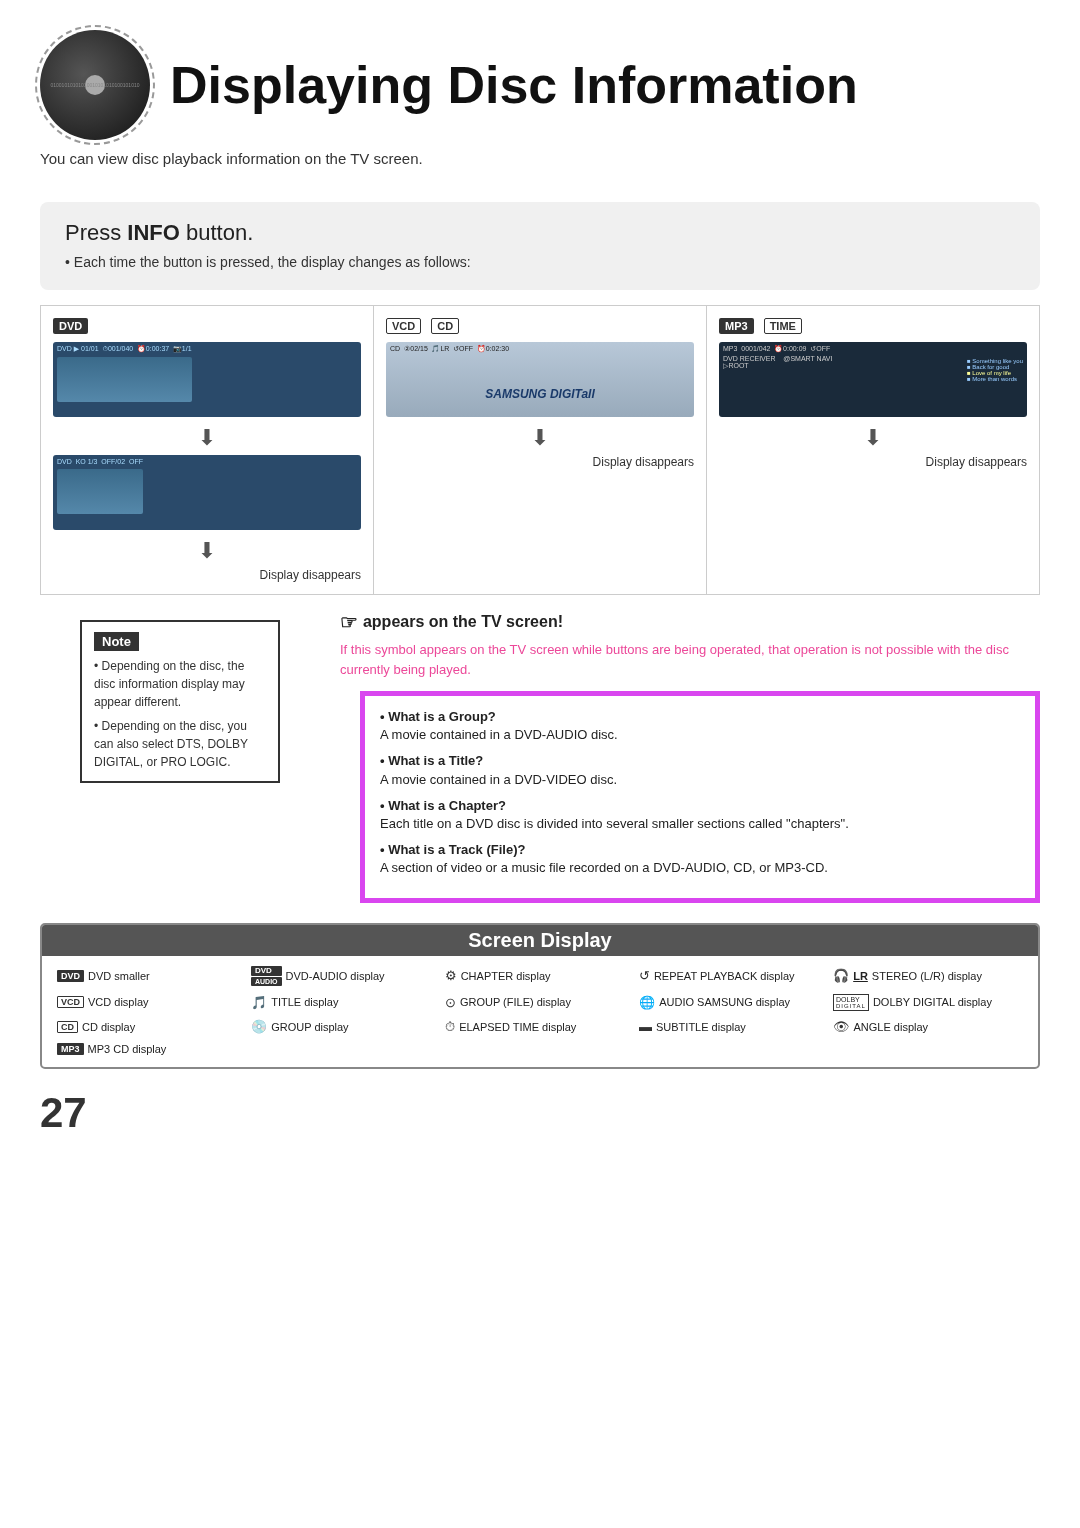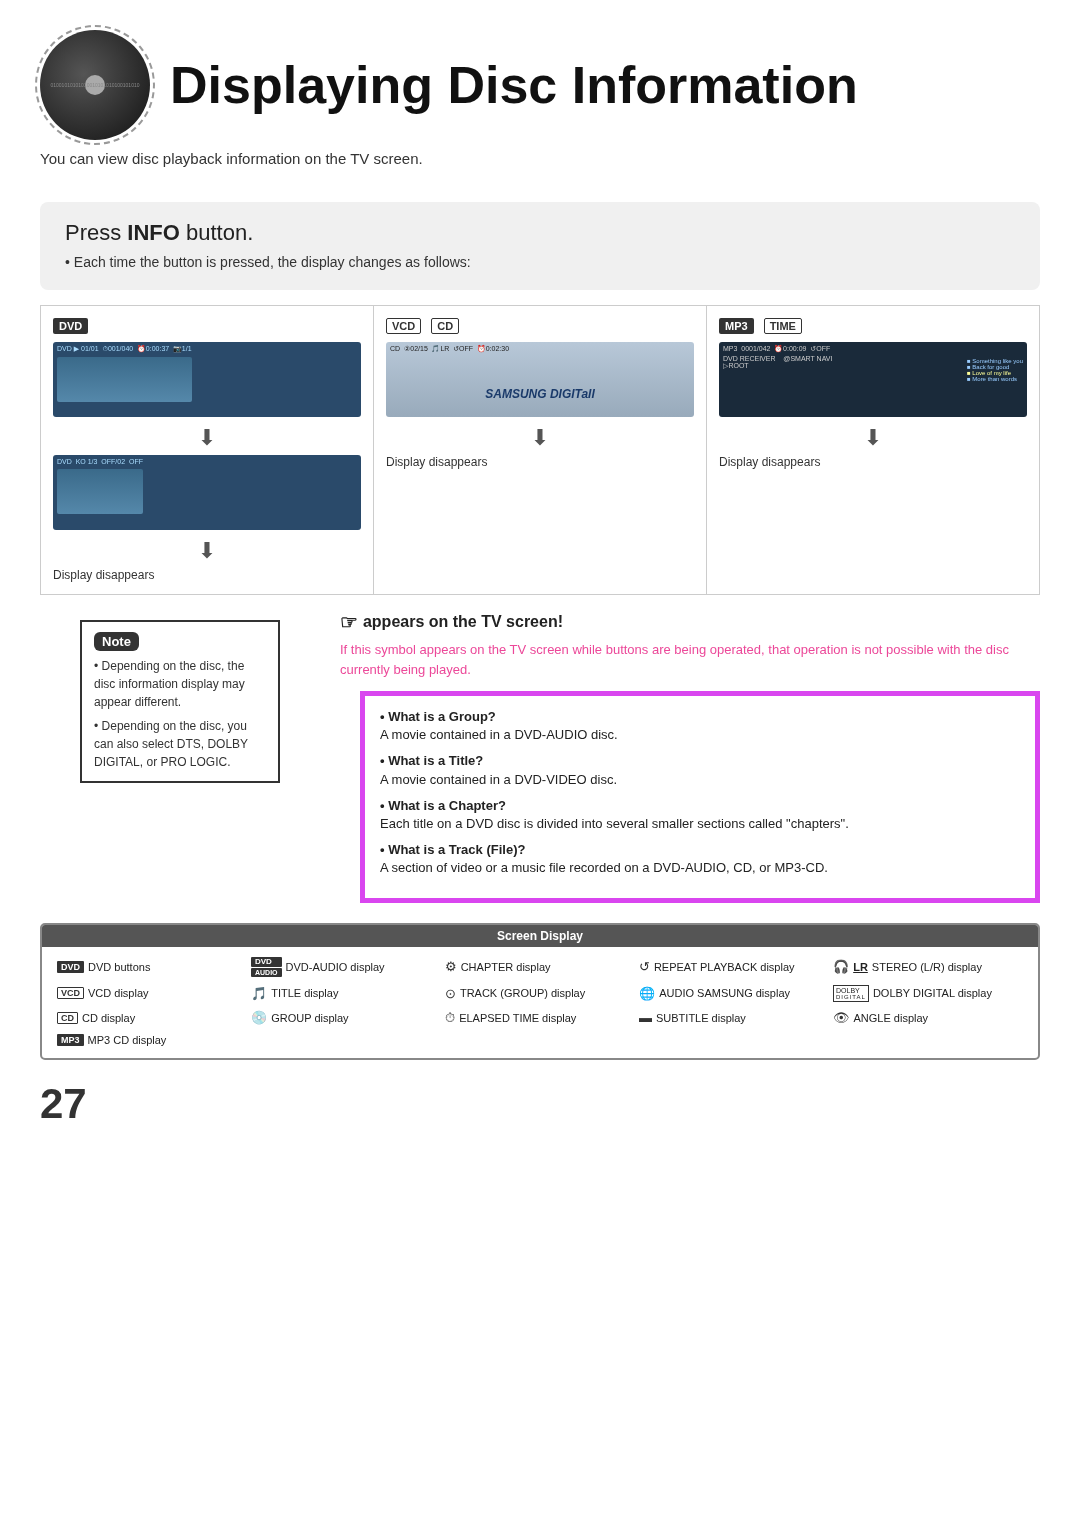--- a/index.html
+++ b/index.html
@@ -174,21 +174,21 @@
       background: #2a4a6a;
       height: 75px;
       border-radius: 3px;
       position: relative;
       overflow: hidden;
       margin-bottom: 8px;
     }
     .display-disappears {
       font-size: 12px;
       color: #333;
-      text-align: left;
+      text-align: right;
     }
 
     
     .panel-screen-mp3 {
       background: #1a2a3a;
       height: 75px;
       border-radius: 3px;
       position: relative;
       overflow: hidden;
       margin-bottom: 8px;
@@ -247,38 +247,37 @@
       max-width: 280px;
     }
     .note-header {
       background: #333;
       color: #fff;
       font-weight: bold;
       font-size: 13px;
       padding: 2px 8px;
       display: inline-block;
       margin-bottom: 6px;
-      border-radius: 6px;
     }
     .note-text {
       font-size: 12px;
       color: #333;
       line-height: 1.5;
     }
 
     
     .screen-display-section {
       margin: 20px 40px 10px 40px;
       border: 2px solid #888;
       border-radius: 5px;
       padding: 12px 15px;
     }
     .screen-display-title {
       text-align: center;
-      font-size: 12px;
+      font-size: 20px;
       font-weight: bold;
       background: #555;
       color: #fff;
       padding: 4px 0;
       margin: -12px -15px 10px -15px;
       border-radius: 3px 3px 0 0;
     }
     .display-item {
       display: flex;
       align-items: center;
@@ -443,21 +442,21 @@
 
 </div>
 
 <div class="screen-display-section">
   <div class="screen-display-title">Screen Display</div>
 
   <div style="display:grid; grid-template-columns:1fr 1fr 1fr 1fr 1fr; gap:8px 4px; font-size:11px;">
 
     <div class="display-item">
       <span class="display-badge">DVD</span>
-      <span>DVD buttons</span>
+      <span>DVD smaller</span>
     </div>
     <div class="display-item">
       <span style="display:inline-flex; flex-direction:column; line-height:1;">
         <span class="display-badge" style="font-size:8px;">DVD</span>
         <span class="display-badge" style="font-size:7px; margin-top:1px;">AUDIO</span>
       </span>
       <span>DVD-AUDIO display</span>
     </div>
     <div class="display-item">
       <span class="display-icon">⚙</span>
@@ -476,21 +475,21 @@
     <div class="display-item">
       <span class="display-badge-outline">VCD</span>
       <span>VCD display</span>
     </div>
     <div class="display-item">
       <span class="display-icon">🎵</span>
       <span>TITLE display</span>
     </div>
     <div class="display-item">
       <span class="display-icon">⊙</span>
-      <span>TRACK (GROUP) display</span>
+      <span>GROUP (FILE) display</span>
     </div>
     <div class="display-item">
       <span class="display-icon">🌐</span>
       <span>AUDIO SAMSUNG display</span>
     </div>
     <div class="display-item">
       <span style="display:inline-flex; flex-direction:column; line-height:1; border:1px solid #333; padding:1px 2px; font-size:7px;">
         <span>DOLBY</span>
         <span style="letter-spacing:1px; font-size:6px;">DIGITAL</span>
       </span>

